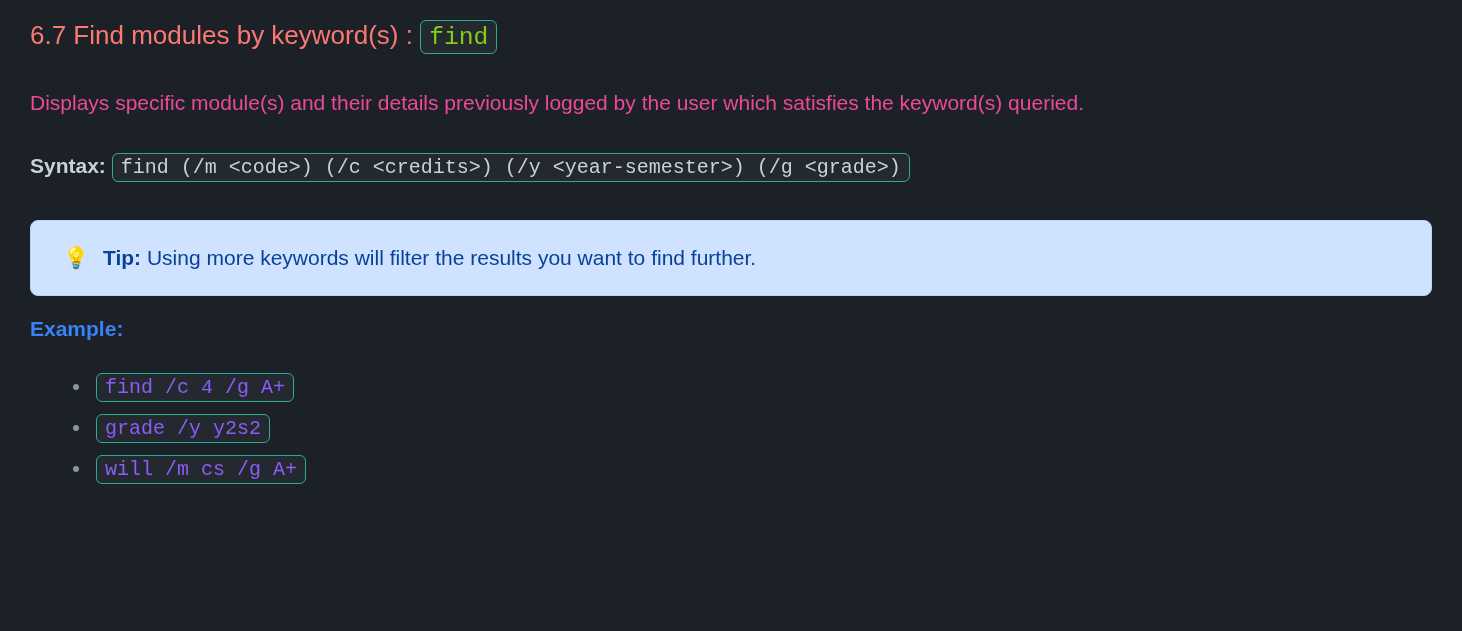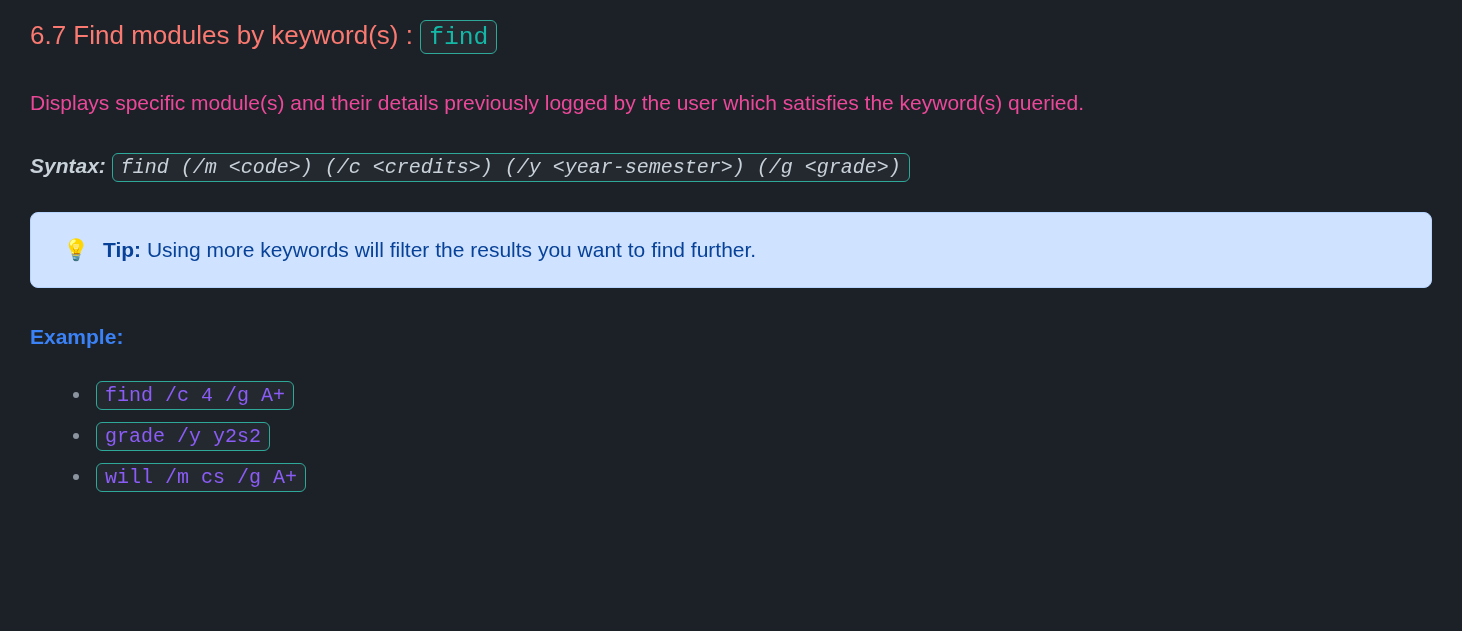--- a/index.html
+++ b/index.html
@@ -25,46 +25,45 @@
     }
     .code-inline {
       font-family: "Consolas", "Monaco", "Courier New", monospace;
       background-color: rgba(110, 118, 129, 0.1);
       border: 1px solid #2ea898;
       border-radius: 6px;
       padding: 2px 8px;
       font-size: 0.95em;
     }
     .heading .code-inline {
-      color: #14b8a6;
+      color: #84cc16;
     }
     .description {
       color: #ec4899;
       margin-bottom: 30px;
       max-width: 1140px;
     }
     .syntax-line {
-      margin-bottom: 28px;
-      font-style: italic;
+      margin-bottom: 36px;
     }
     .syntax-line .label {
       font-weight: 700;
       color: #c9d1d9;
     }
     .syntax-line .code-inline {
       color: #c9d1d9;
       font-size: 20px;
     }
     .tip-box {
       background-color: #cfe2ff;
       border: 1px solid #b6d4fe;
       border-radius: 8px;
       padding: 20px 32px;
       color: #084298;
-      margin-bottom: 32px;
+      margin-bottom: 16px;
     }
     .tip-box .tip-label {
       font-weight: 700;
     }
     .tip-box .emoji {
       margin-right: 8px;
     }
     .example-label {
       font-weight: 700;
       color: #3b82f6;

